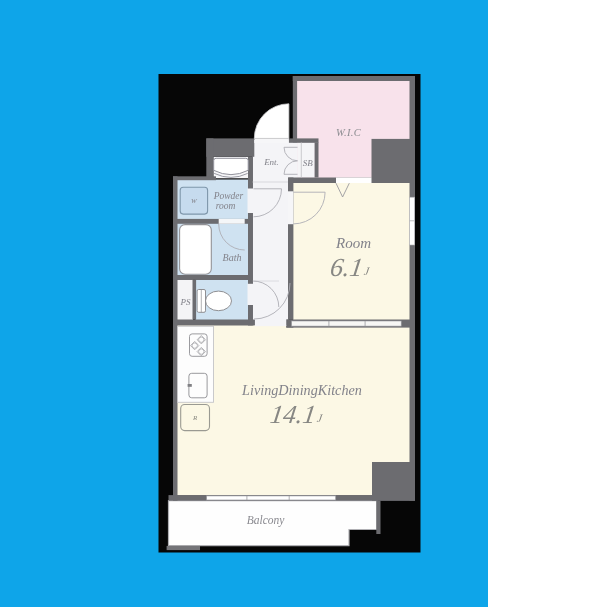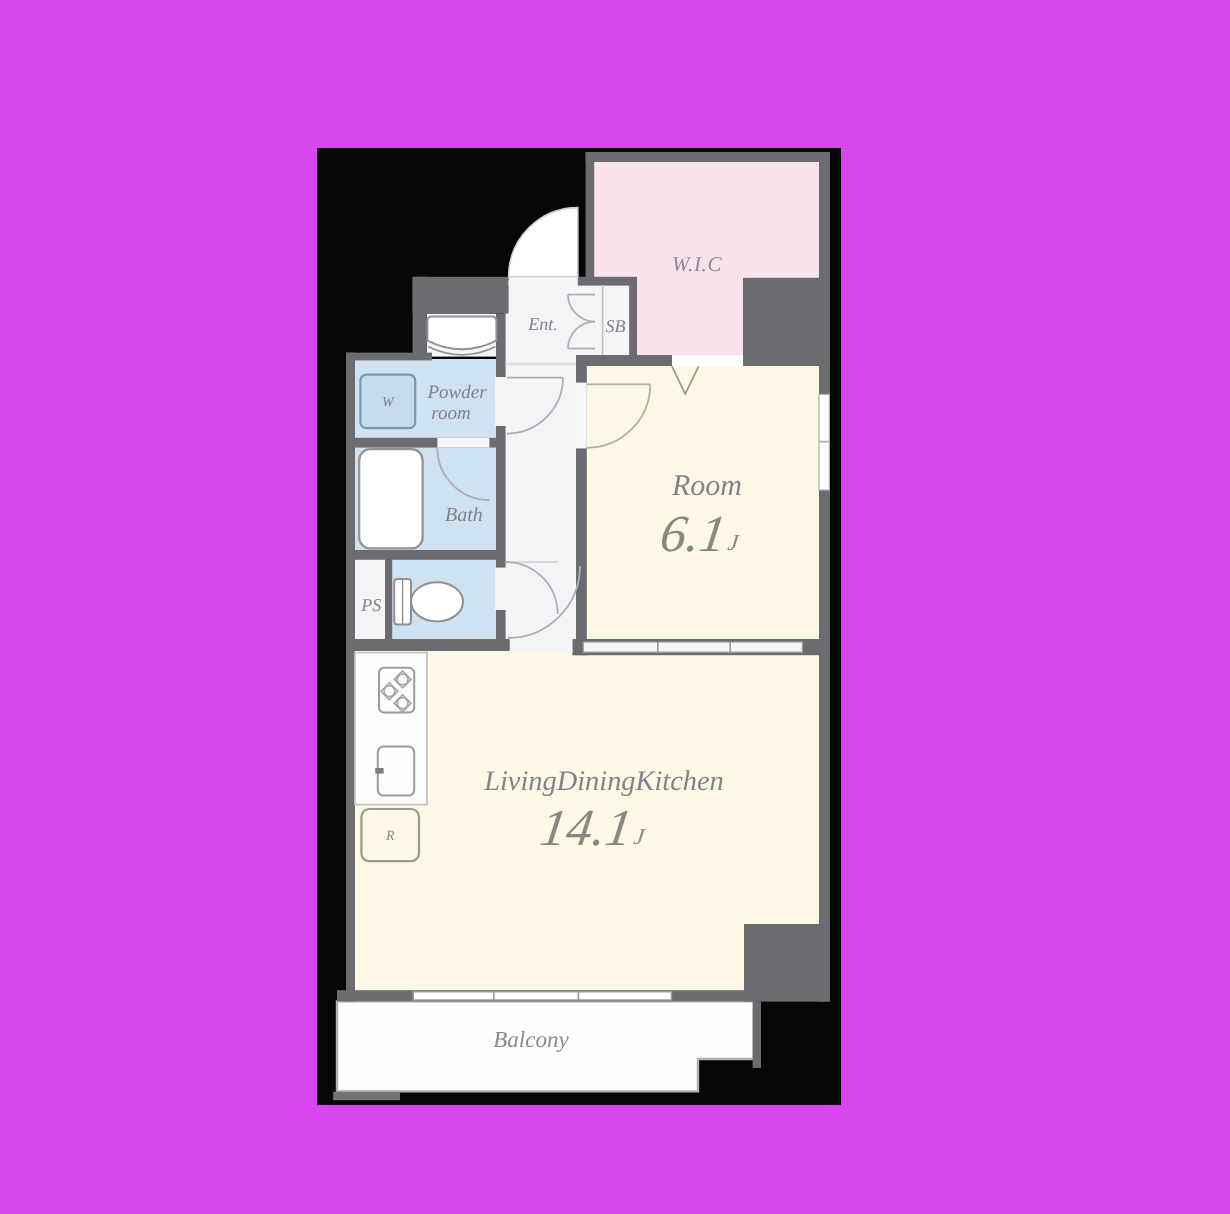--- a/index.html
+++ b/index.html
@@ -1,16 +1,16 @@
 <!DOCTYPE html>
 <html><head>
 <meta charset="utf-8">
 <style>
   html,body{margin:0;padding:0;background:#ffffff;}
-  .page{position:relative;width:615px;height:607px;background:#d946ef;overflow:hidden;
+  .page{position:relative;width:488px;height:607px;background:#0ea5e9;overflow:hidden;
         font-family:"Liberation Serif", serif;}
   svg{position:absolute;left:0;top:0;}
   text{font-family:"Liberation Serif", serif;font-style:italic;}
 </style>
 </head>
 <body>
 <div class="page">
 <svg width="615" height="607" viewBox="0 0 615 607">
 
   <rect x="158.5" y="74" width="262" height="478.5" fill="#060606"></rect>

